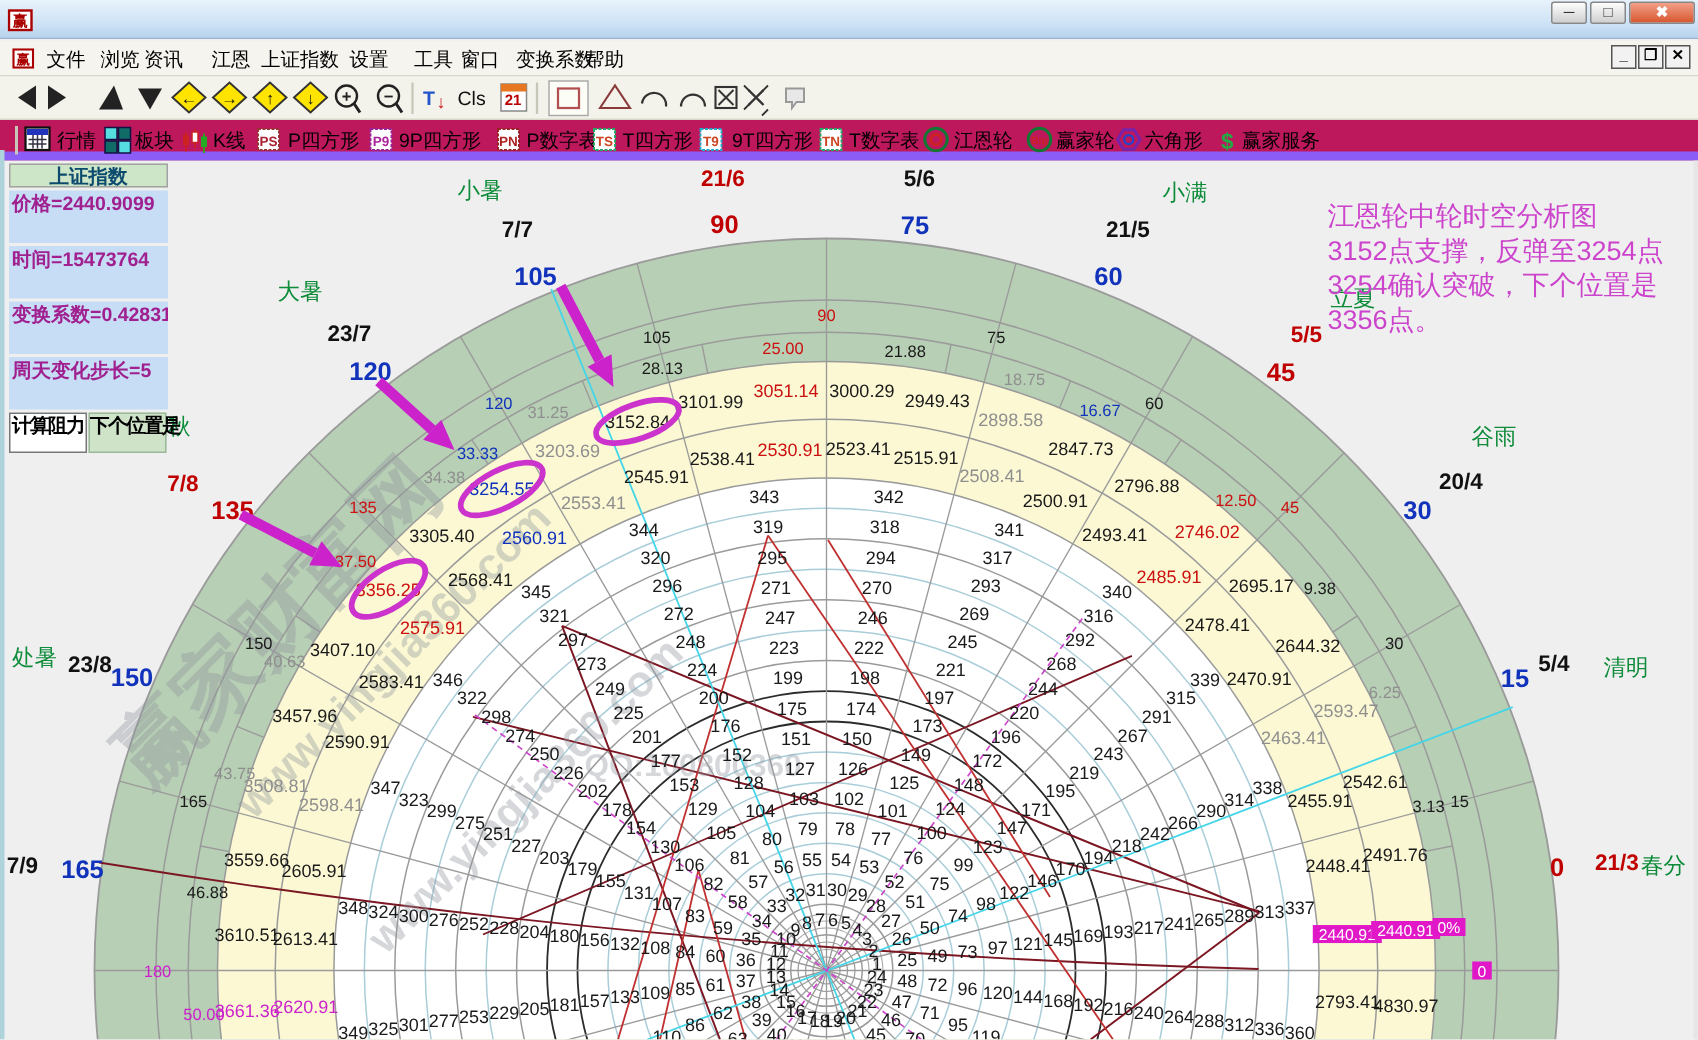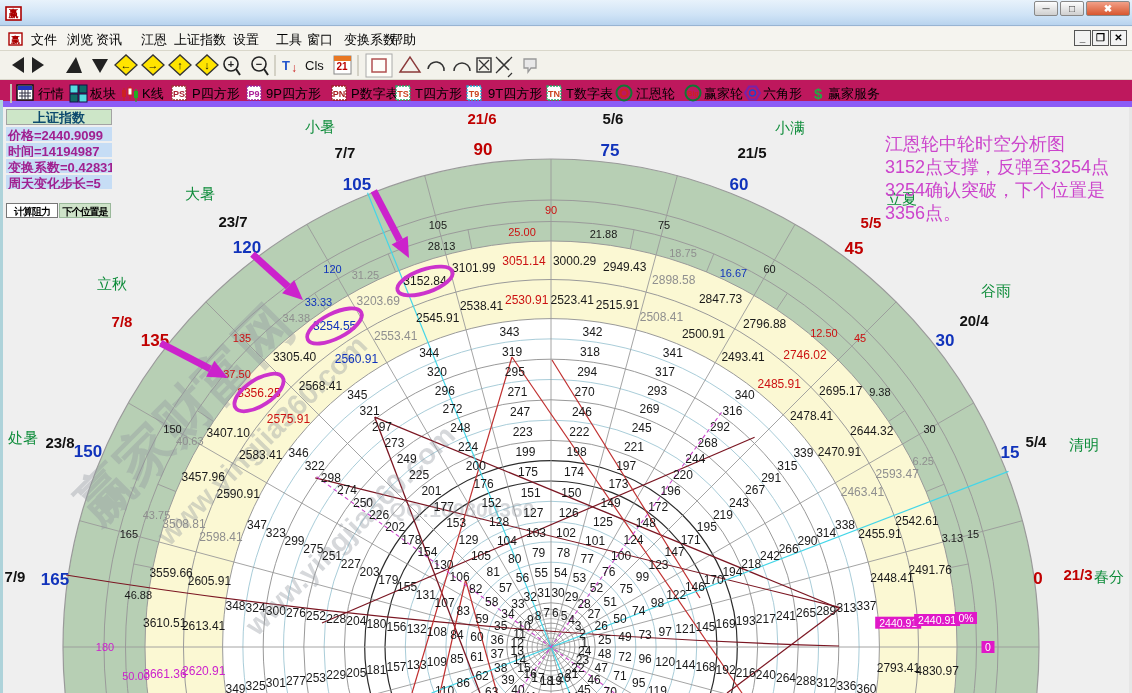--- a/index.html
+++ b/index.html
@@ -6,22 +6,22 @@
 #title .txt{position:absolute;left:26px;top:5px;font-size:13px;color:#111}
 .tbtn{position:absolute;top:1px;height:15px;border:1px solid #888;border-radius:2px;text-align:center;line-height:13px;font-size:10px;font-weight:bold;color:#333;background:linear-gradient(#fdfdfd,#cfcfcf)}
 #menu{position:absolute;left:0;top:27px;width:1132px;height:24px;background:#f5f4ef;border-bottom:1px solid #d9d7ca}
 #menu span{position:absolute;top:4px;font-size:13px;color:#000}
 .mwb{position:absolute;top:3px;width:17px;height:16px;background:#f2f2f2;border:1px solid #555;font-size:10px;font-weight:bold;text-align:center;line-height:14px}
 #tb2{position:absolute;left:0;top:51px;width:1132px;height:29px;background:#f3f2eb;border-bottom:1px solid #d9d7ca}
 #tb3{position:absolute;left:0;top:80px;width:1132px;height:27px;background:#be185d;border-bottom:6px solid #8b5cf6}
 #chart{position:absolute;left:0;top:107px;width:1132px;height:586px}
 #panel{position:absolute;left:6px;top:109px;width:106px;z-index:5;font-weight:bold}
 #panel .hd{height:16px;background:#cde6c8;border:1px solid #a3a3a3;font-size:13px;text-align:center;line-height:15px;color:#0c4a6e}
-#panel .rw{height:14px;background:#c6ddf5;margin-top:2px;font-size:13px;line-height:18px;color:#a02090;padding-left:2px;white-space:nowrap;overflow:hidden}
-#panel .bt{display:inline-block;width:52px;height:15px;margin-top:14px;font-size:10px;line-height:16px;text-align:center;color:#000;white-space:nowrap;letter-spacing:-1px}
+#panel .rw{height:35px;background:#c6ddf5;margin-top:2px;font-size:13px;line-height:18px;color:#a02090;padding-left:2px;white-space:nowrap;overflow:hidden}
+#panel .bt{display:inline-block;width:52px;height:27px;margin-top:2px;font-size:13px;line-height:16px;text-align:center;color:#000;white-space:nowrap;letter-spacing:-1px}
 #tb2 svg,#tb3 svg{position:absolute;top:0;left:0}
 </style></head>
 <body>
 <div id="title">
  <svg width="18" height="18" style="position:absolute;left:5px;top:4px">
       <rect x="1" y="3" width="15" height="13" fill="#fff" stroke="#a00" stroke-width="1.6"></rect>
       <text x="8.5" y="13" font-size="10" font-weight="bold" fill="#a00" text-anchor="middle">赢</text>
     </svg>
  <div class="tbtn" style="left:1034px;width:24px">─</div>
  <div class="tbtn" style="left:1060px;width:24px">□</div>
@@ -617,17 +617,17 @@
       <line x1="252.5" y1="147.2" x2="288.2" y2="179.6" stroke="#cc22cc" stroke-width="7"></line>
       <polygon points="303,193 294.2,172.9 282.1,186.2" fill="#cc22cc"></polygon>
       <line x1="160.6" y1="236.1" x2="210.2" y2="261.8" stroke="#cc22cc" stroke-width="7"></line>
       <polygon points="228,271 214.4,253.8 206.1,269.8" fill="#cc22cc"></polygon>
     </svg></div>
 <div style="position:absolute;left:0;top:100px;width:3px;height:593px;background:#aed3da;z-index:9"></div>
 <div style="position:absolute;right:0;top:107px;width:3px;height:586px;background:#e6e6e6;z-index:9"></div>
 <div id="panel">
  <div class="hd">上证指数</div>
  <div class="rw">价格=2440.9099</div>
- <div class="rw">时间=14194987</div>
+ <div class="rw">时间=15473764</div>
  <div class="rw">变换系数=0.42831</div>
  <div class="rw">周天变化步长=5</div>
  <div><span class="bt" style="background:#fff;border:1px solid #777">计算阻力</span><span class="bt" style="background:#cfe3c9;border:1px solid #9ab89a;margin-left:1px">下个位置是</span></div>
 </div>
 
 </body></html>

